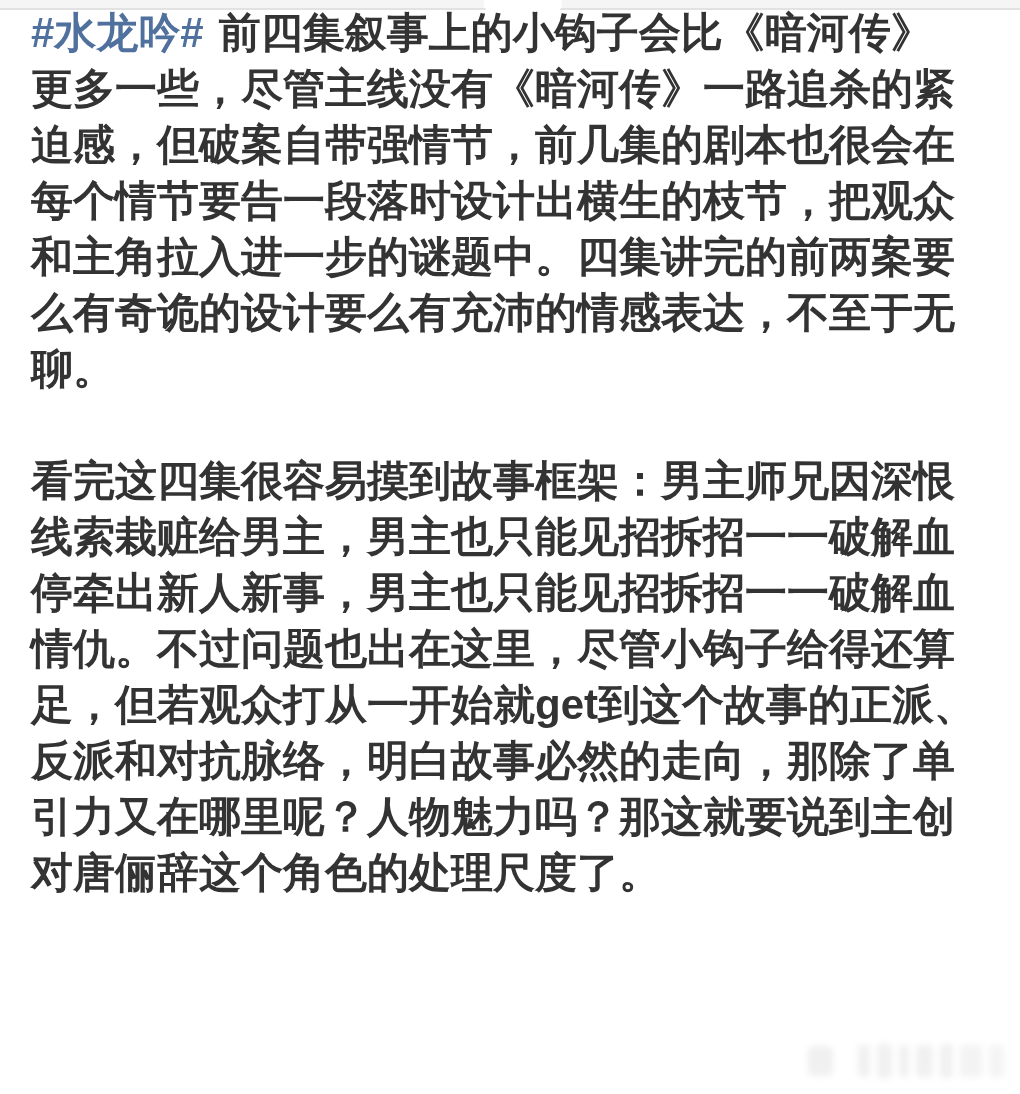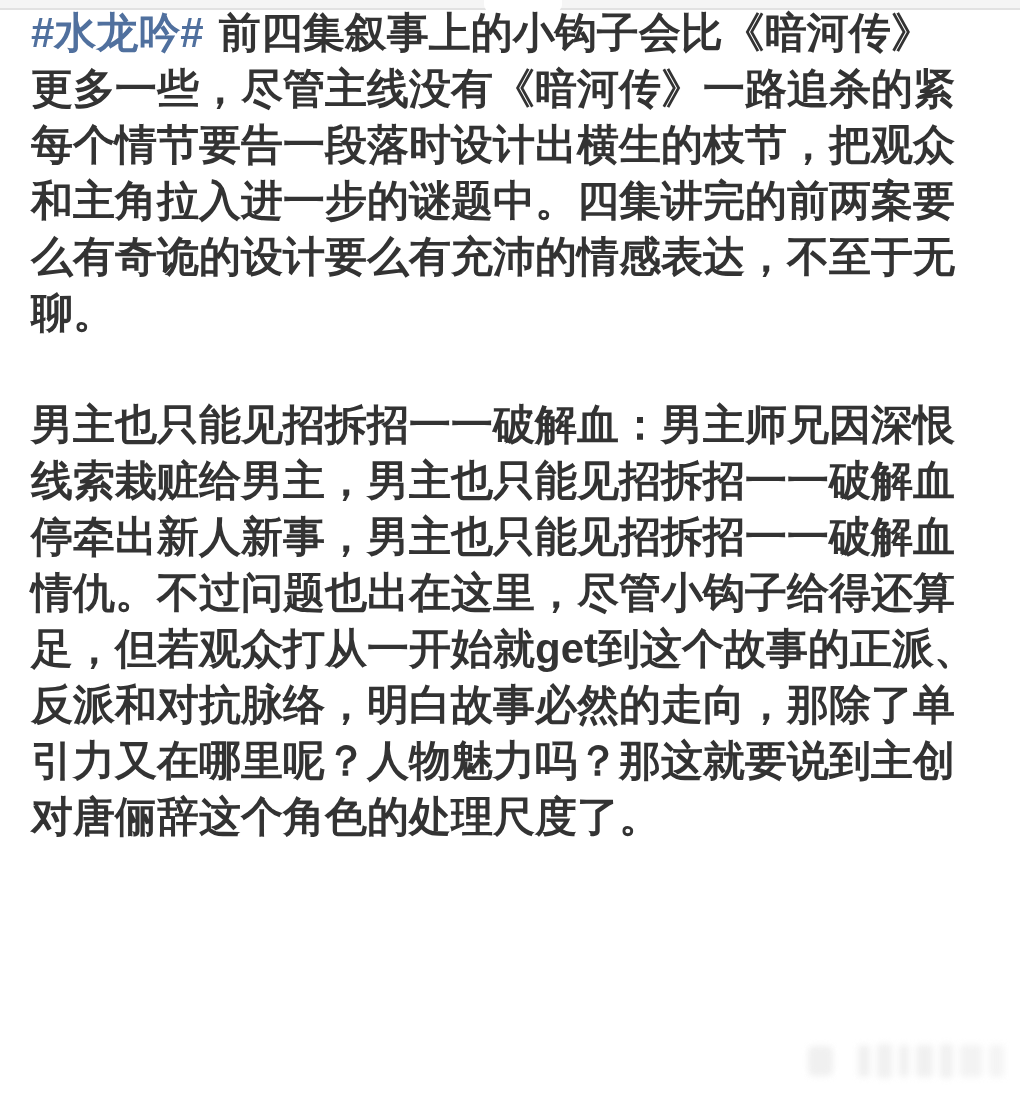--- a/index.html
+++ b/index.html
@@ -70,28 +70,29 @@
 <body style="background: rgb(255, 255, 255);">
 
 <div class="top-strip"></div>
 <div class="top-notch"></div>
 
 <main class="post" style="color: rgb(51, 51, 51);">
 
   <p class="para para-1">
     <span class="line"><a class="hashtag" style="color: rgb(80, 112, 158);">#水龙吟#</a><span>前四集叙事上的小钩子会比《暗河传》</span></span>
     <span class="line">更多一些，尽管主线没有《暗河传》一路追杀的紧</span>
+    <span class="line">迫感，但破案自带强情节，前几集的剧本也很会在</span>
     <span class="line">每个情节要告一段落时设计出横生的枝节，把观众</span>
     <span class="line">和主角拉入进一步的谜题中。四集讲完的前两案要</span>
     <span class="line">么有奇诡的设计要么有充沛的情感表达，不至于无</span>
     <span class="line">聊。</span>
   </p>
 
   <p class="para para-2">
-    <span class="line">男主也只能见招拆招一一破解血：男主师兄因深恨</span>
+    <span class="line">看完这四集很容易摸到故事框架：男主师兄因深恨</span>
     <span class="line">线索栽赃给男主，男主也只能见招拆招一一破解血</span>
     <span class="line">停牵出新人新事，男主也只能见招拆招一一破解血</span>
     <span class="line">情仇。不过问题也出在这里，尽管小钩子给得还算</span>
     <span class="line">足，但若观众打从一开始就get到这个故事的正派、</span>
     <span class="line">反派和对抗脉络，明白故事必然的走向，那除了单</span>
     <span class="line">引力又在哪里呢？人物魅力吗？那这就要说到主创</span>
     <span class="line">对唐俪辞这个角色的处理尺度了。</span>
   </p>
 
 </main>

